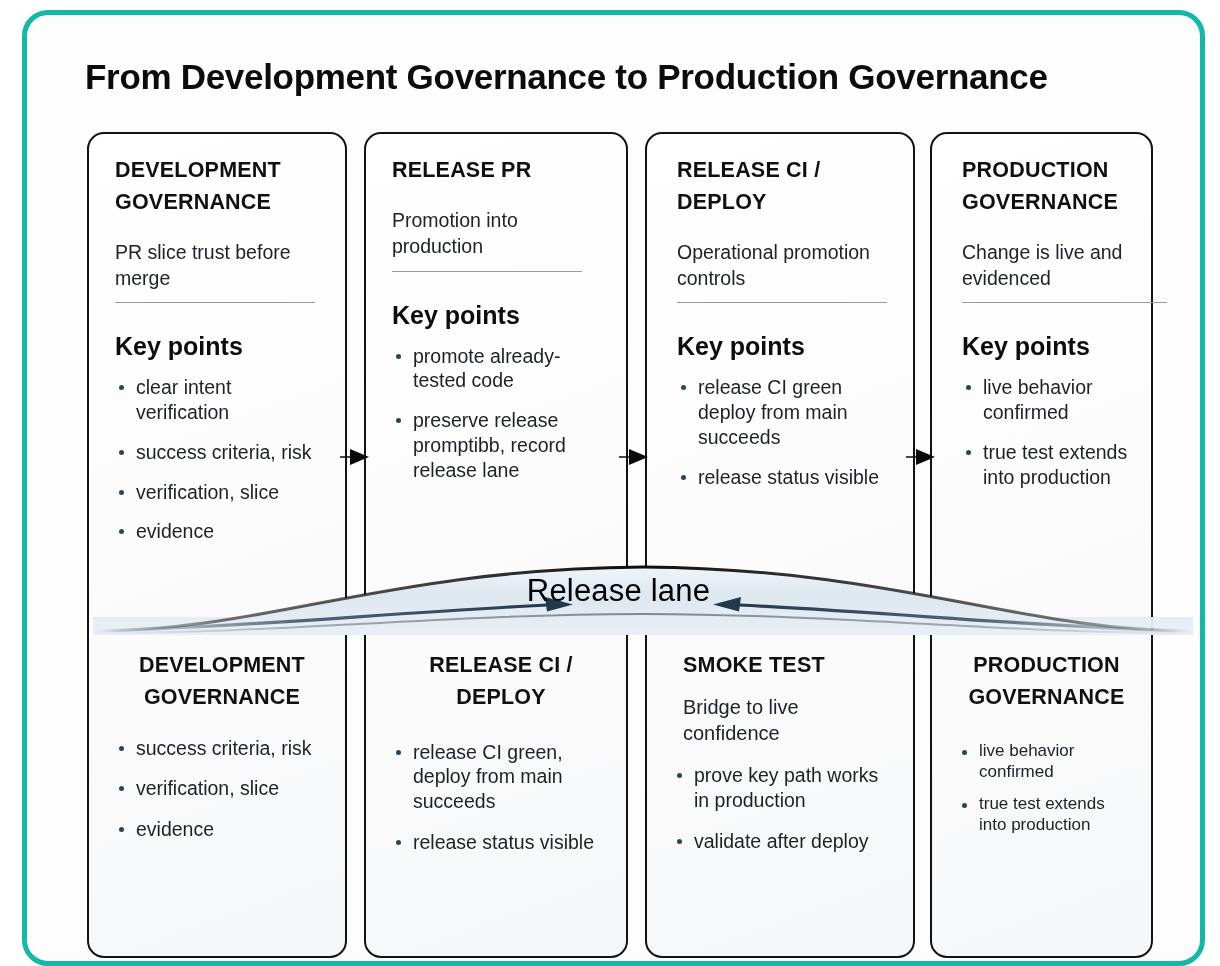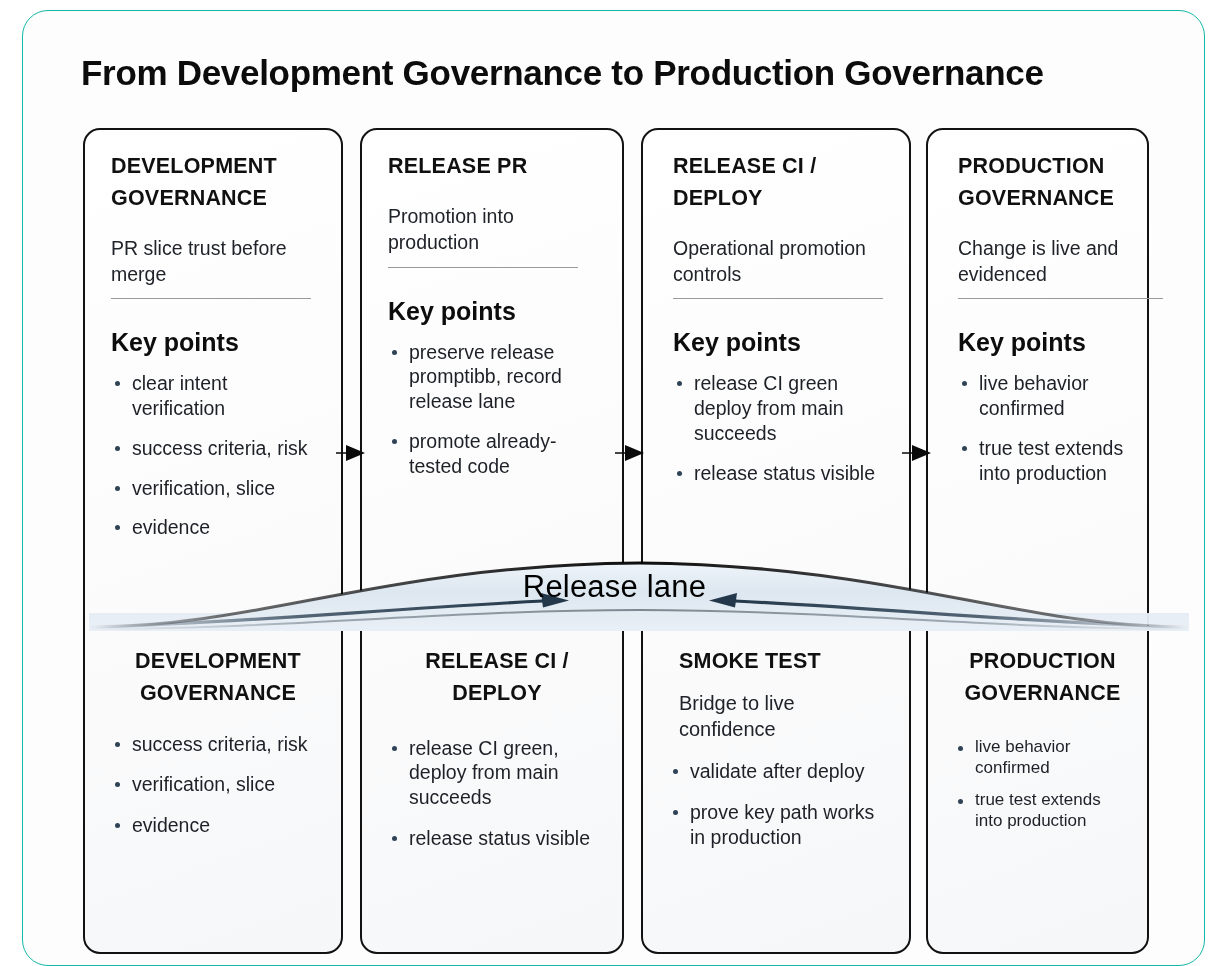--- a/index.html
+++ b/index.html
@@ -14,21 +14,21 @@
   }
 
   
   #page {
     position: absolute;
     left: 22px;
     top: 10px;
     width: 1183px;
     height: 956px;
     background: #fdfdfd;
-    border: 1px solid #14b8a6;
+    border: 5px solid #14b8a6;
     border-radius: 26px;
     overflow: hidden;
   }
 
   
   #title {
     position: absolute;
     left: 58px;
     top: 42px;
     width: 1100px;
@@ -212,22 +212,22 @@
     </div>
   </div>
 
   <div class="card c1">
     <div class="top-body">
       <div class="card-title">RELEASE PR</div>
       <div class="card-sub">Promotion into production</div>
       <div class="rule"></div>
       <div class="keypoints-label">Key points</div>
       <ul class="points">
+        <li>promote already-tested code</li>
         <li>preserve release promptibb, record release lane</li>
-        <li>promote already-tested code</li>
       </ul>
     </div>
     <div class="bot-body">
       <div class="card-title">RELEASE CI / DEPLOY</div>
       <ul class="points">
         <li>release CI green, deploy from main succeeds</li>
         <li>release status visible</li>
       </ul>
     </div>
   </div>
@@ -240,22 +240,22 @@
       <div class="keypoints-label">Key points</div>
       <ul class="points">
         <li>release CI green deploy from main succeeds</li>
         <li>release status visible</li>
       </ul>
     </div>
     <div class="bot-body">
       <div class="card-title">SMOKE TEST</div>
       <div class="card-sub">Bridge to live confidence</div>
       <ul class="points">
+        <li>prove key path works in production</li>
         <li>validate after deploy</li>
-        <li>prove key path works in production</li>
       </ul>
     </div>
   </div>
 
   <div class="card c3">
     <div class="top-body">
       <div class="card-title">PRODUCTION GOVERNANCE</div>
       <div class="card-sub">Change is live and evidenced</div>
       <div class="rule"></div>
       <div class="keypoints-label">Key points</div>

